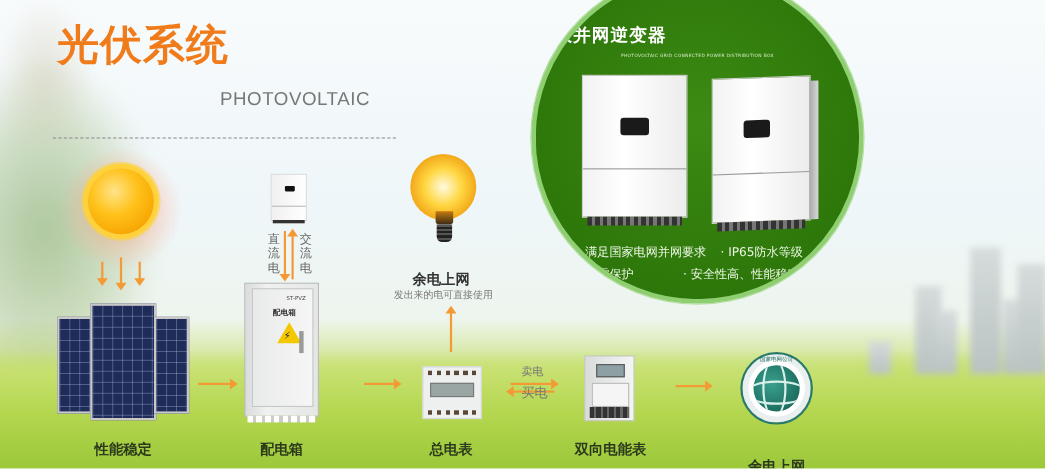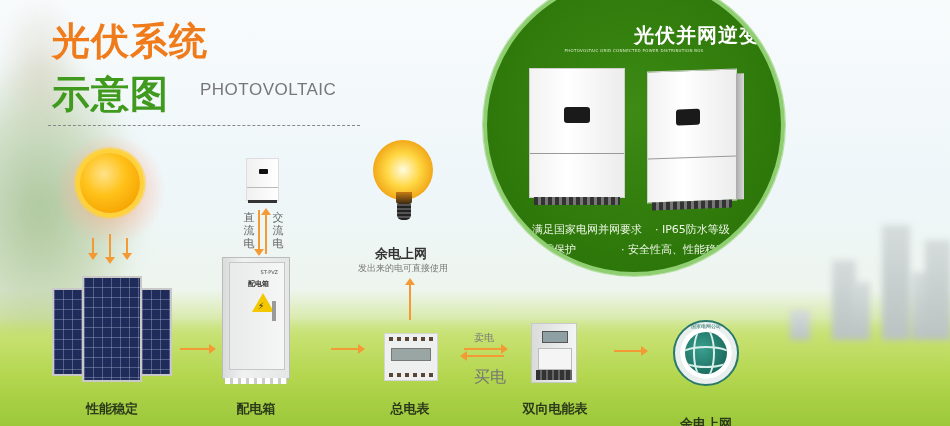--- a/index.html
+++ b/index.html
@@ -31,22 +31,22 @@
     .title2 { position: absolute; left: 52px; top: 73px; font-size: 38px; font-weight: bold; letter-spacing: 1px;
       color: #3f9a1e; line-height: 42px; }
     .title-en { position: absolute; left: 200px; top: 80px; font-size: 17px; color: #777; line-height: 19px;
       font-family: "Liberation Sans", sans-serif; letter-spacing: 0.5px; }
     .dash { position: absolute; left: 48px; top: 125px; width: 312px; border-top: 1px dashed #888; }
 
     
     .circle { position: absolute; left: 483px; top: -26px; width: 302px; height: 302px; border-radius: 50%;
       background: radial-gradient(circle at 50% 45%, #3d8a14 0%, #2f7a0b 60%, #2a7009 100%);
       border: 4px solid #8fcf72; box-shadow: 0 0 0 1px #b5e0a2; overflow: hidden; }
-    .circle-title { position: absolute; left: 0; width: 100%; top: 44px; text-align: right; color: #fff;
-      font-size: 20px; font-weight: bold; letter-spacing: 1px; }
+    .circle-title { position: absolute; left: 0; width: 100%; top: 44px; text-align: left; color: #fff;
+      font-size: 16px; font-weight: bold; letter-spacing: 1px; }
     .circle-sub { position: absolute; left: 0; width: 100%; top: 70px; text-align: center; color: #d6ecc8;
       font-size: 4px; letter-spacing: 0.3px; }
     .feat { position: absolute; color: #eef7e6; font-size: 11px; white-space: nowrap; }
 
     .inverter { position: absolute; background: linear-gradient(90deg, #f2f2f2, #ffffff 40%, #ececec); border: 1px solid #cfcfcf; }
     .inverter .split { position: absolute; left: 0; right: 0; border-top: 1px solid #999; }
     .inverter .screen { position: absolute; background: #1a1a1a; border-radius: 3px; }
     .inverter .feet { position: absolute; bottom: -8px; left: 4px; right: 4px; height: 8px;
       background: repeating-linear-gradient(90deg, #333 0 4px, #777 4px 7px); }
     .inverter .side { position: absolute; top: 4px; bottom: 0; right: -8px; width: 8px; background: linear-gradient(90deg,#aaa,#d8d8d8); }
@@ -102,21 +102,21 @@
     
     .meter1 { position: absolute; left: 384px; top: 333px; width: 54px; height: 48px; background: #eef0f0; border: 1px solid #d4d6d6; }
     .meter1 .lcd { position: absolute; left: 6px; top: 14px; width: 40px; height: 13px; background: #9aa6a4; border: 1px solid #777; }
     .meter1 .row { position: absolute; left: 4px; right: 4px; height: 4px; background: repeating-linear-gradient(90deg,#5a4634 0 4px,transparent 4px 8px); }
     .meter2 { position: absolute; left: 531px; top: 323px; width: 46px; height: 60px; background: linear-gradient(90deg,#dadcdc,#f3f4f4); border: 1px solid #c8c8c8; }
     .meter2 .lcd { position: absolute; left: 10px; top: 7px; width: 26px; height: 12px; background: #8fa0a4; border: 1px solid #555; }
     .meter2 .cover { position: absolute; left: 6px; top: 24px; width: 34px; height: 22px; border: 1px solid #bbb; background: #f5f5f5; }
     .meter2 .term { position: absolute; left: 4px; right: 4px; bottom: 2px; height: 10px; background: repeating-linear-gradient(90deg,#333 0 4px,#666 4px 6px); }
 
     .sell { position: absolute; left: 474px; top: 331px; font-size: 10px; color: #777; }
-    .buy { position: absolute; left: 474px; top: 367px; font-size: 16px; color: #777; text-align: center; }
+    .buy { position: absolute; left: 474px; top: 349px; font-size: 12px; color: #777; text-align: center; }
 
     
     .logo-ring { position: absolute; left: 673px; top: 320px; width: 66px; height: 66px; border-radius: 50%;
       background: radial-gradient(circle, #fff 58%, #e8efee 59%, #e8efee 100%); border: 2px solid #2a7a6c; }
     .logo-globe { position: absolute; left: 685px; top: 332px; width: 42px; height: 42px; border-radius: 50%;
       background: radial-gradient(circle at 40% 40%, #3aa08f 0%, #1d6f61 70%, #145649 100%); overflow: hidden; }
     .logo-globe .arc { position: absolute; border: 2px solid #d8f0ea; border-radius: 50%; }
     .logo-ring-text { position: absolute; left: 0; right: 0; top: 1px; text-align: center; font-size: 5px; color: #1f6b5d; }
 
     .caption { position: absolute; font-size: 13px; color: #2c3a1c; text-align: center; width: 100px; font-weight: bold; }
@@ -132,21 +132,20 @@
   <div class="city">
     <div class="bld" style="left:0;width:20px;height:30px;"></div>
     <div class="bld" style="left:42px;width:24px;height:80px;"></div>
     <div class="bld" style="left:62px;width:18px;height:58px;"></div>
     <div class="bld" style="left:92px;width:28px;height:115px;"></div>
     <div class="bld" style="left:122px;width:16px;height:68px;"></div>
     <div class="bld" style="left:135px;width:26px;height:100px;"></div>
   </div>
 
   <div class="title1">光伏系统</div>
-  <div class="title2">示意图</div>
   <div class="title-en">
     <div>PHOTOVOLTAIC</div>
   </div>
   <div class="dash"></div>
 
   <div class="circle">
     <div class="circle-title">光伏并网逆变器</div>
     <div class="circle-sub">PHOTOVOLTAIC GRID CONNECTED POWER DISTRIBUTION BOX</div>
 
     <div class="inverter" style="left:42px;top:90px;width:96px;height:130px;">

